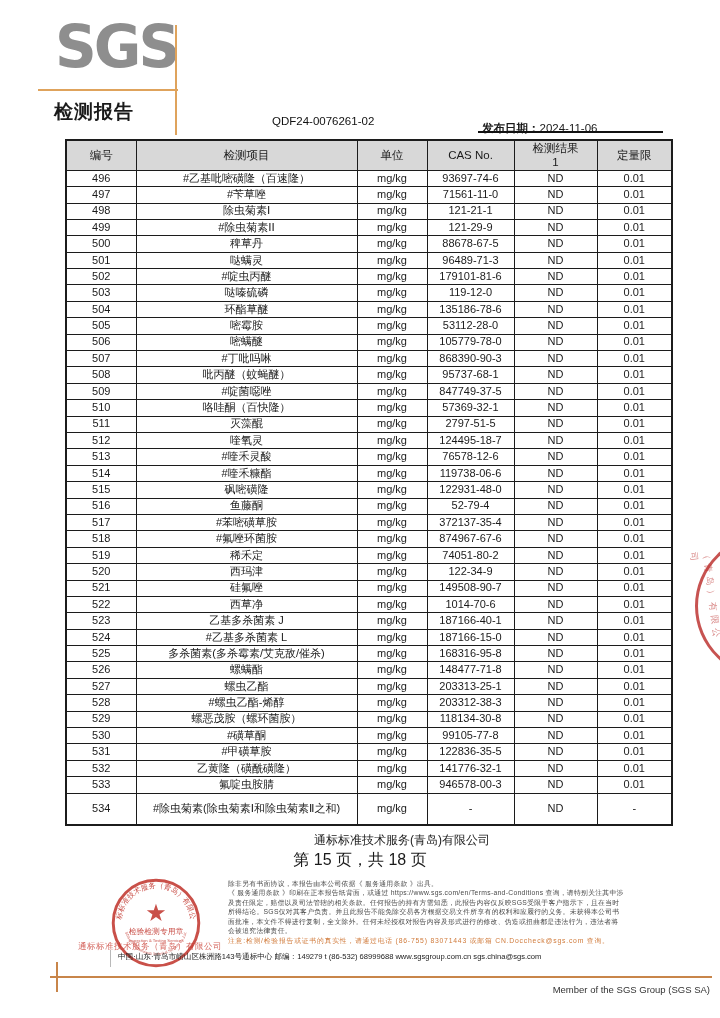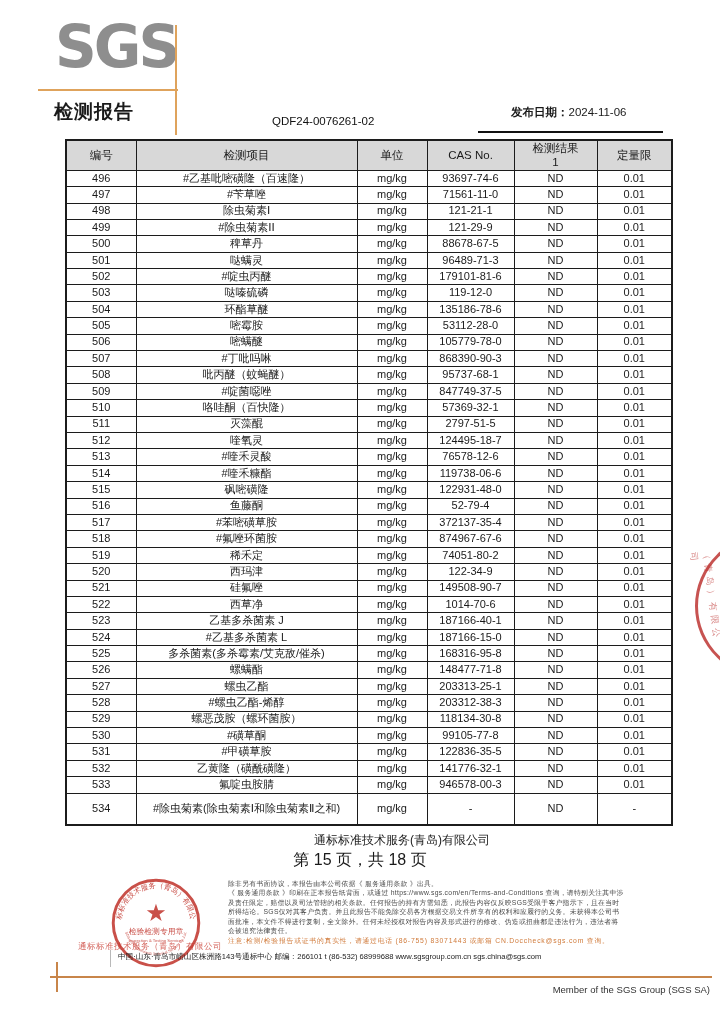--- a/index.html
+++ b/index.html
@@ -8,21 +8,21 @@
   .page { position:relative; width:720px; height:1018px; background:#fff; }
 
   
   .logo { position:absolute; left:55px; top:18px; font-family:"DejaVu Sans", sans-serif;
     font-weight:900; font-size:58px; line-height:1; color:#8e8e8e; letter-spacing:-3px; }
   .crosshair-h { position:absolute; left:38px; top:89px; width:140px; height:2px; background:#dfa35c; }
   .crosshair-v { position:absolute; left:175px; top:25px; width:2px; height:110px; background:#dfa35c; }
 
   .report-title { position:absolute; left:42px; top:99px; font-size:19px; font-weight:bold; letter-spacing:1px;margin-left:12px; }
   .report-no { position:absolute; left:272px; top:115px; font-size:11.5px; color:#111; }
-  .issue-date { position:absolute; left:482px; top:105px; font-size:11.5px;margin-left:29px; }
+  .issue-date { position:absolute; left:482px; top:121px; font-size:11.5px; }
   .issue-date b { font-weight:bold; }
   .date-underline { position:absolute; left:478px; top:131px; width:185px; height:2px; background:#111; }
 
   
   table.results { position:absolute; left:57px; top:139px; width:606px;
     border-collapse:collapse; table-layout:fixed;margin-left:8px; }
   table.results th, table.results td { border:1px solid #1c1c1c; text-align:center;
     font-size:11px; padding:0 2px; line-height:1.25; }
   table.results { border:2px solid #1c1c1c; }
   table.results th { background:#d8d8d8; font-weight:normal; height:30px; white-space:pre-line; font-size:11.5px; }
@@ -441,21 +441,21 @@
   <div class="stamp-overlay">通标标准技术服务（青岛）有限公司</div>
 
   <div class="right-stamp">
     <div class="arc"></div>
     <div class="vtext">（青岛）有限公司</div>
   </div>
 
   <div class="contact-divider"></div>
   <div class="contact-line">
     <span>中国·山东·青岛市崂山区株洲路143号通标中心</span>
-    <span>邮编：266101</span>
+    <span>邮编：149279</span>
     <span>t (86-532) 68999688</span>
     <span>www.sgsgroup.com.cn</span>
     <span>sgs.china@sgs.com</span>
   </div>
   <div class="accent-line-h"></div>
   <div class="accent-line-v"></div>
   <div class="member-line">Member of the SGS Group (SGS SA)</div>
 
 </div>
 

